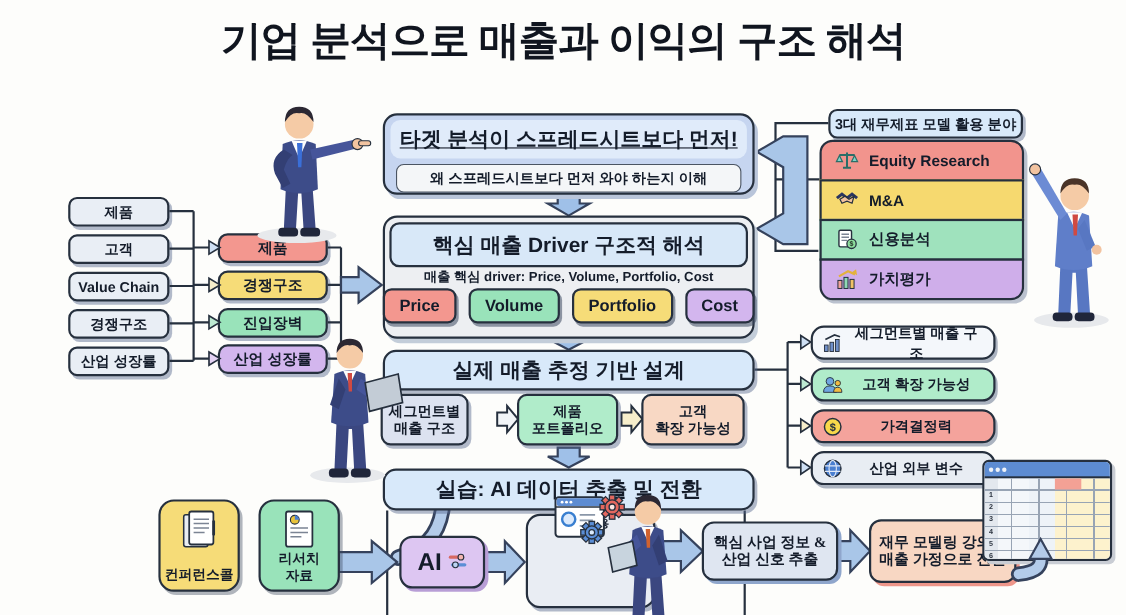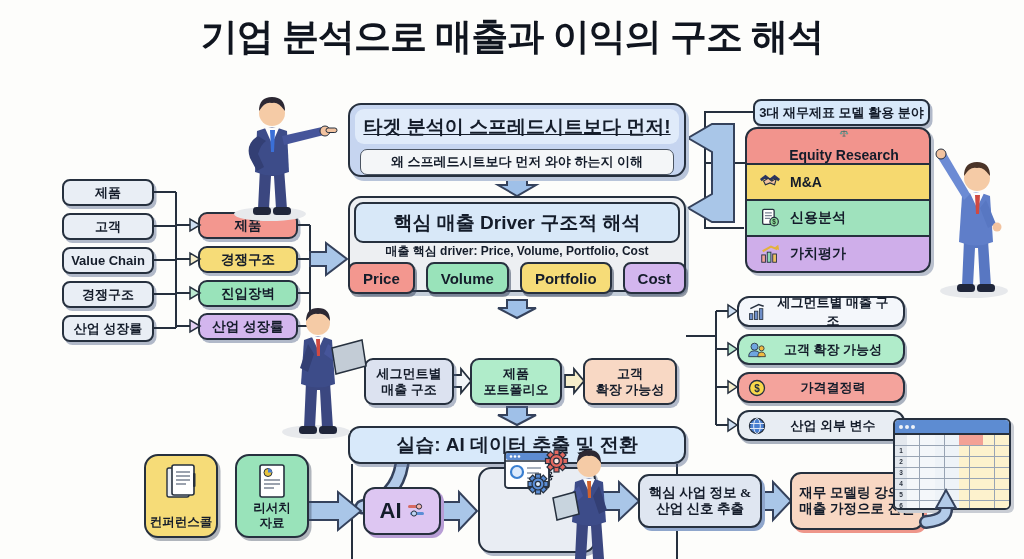--- a/index.html
+++ b/index.html
@@ -19,21 +19,21 @@
   .c-purple{background:#d3b6ee}.c-green2{background:#b0ecca}.c-peach{background:#f8d8c4}
   .c-lav{background:#dce2f0}
   
   .stepA{left:348px;top:103px;width:338px;height:74px;background:#c6d5f0;border:2.5px solid #26303e;
          border-radius:13px;box-shadow:3px 4px 0 #b9c5da;z-index:2;}
   .stepA-t{position:absolute;left:5px;right:5px;top:4px;height:35px;background:#e0ebfa;border-radius:9px;
            display:flex;align-items:center;justify-content:center;font-size:19px;font-weight:bold;text-decoration:underline;}
   .stepA-s{position:absolute;left:10px;right:10px;top:44px;height:24px;background:#f4f6f8;
            border:1.5px solid #4a5462;border-radius:7px;display:flex;align-items:center;
            justify-content:center;font-size:13px;font-weight:bold;}
-  .stepB{left:348px;top:196px;width:338px;height:96px;background:#edeff2;border:2.5px solid #26303e;
+  .stepB{left:348px;top:196px;width:338px;height:112px;background:#edeff2;border:2.5px solid #26303e;
          border-radius:13px;box-shadow:3px 4px 0 #c3cdd9;z-index:2;}
   .stepB-h{position:absolute;left:4px;right:4px;top:4px;height:37px;background:#d8e8f8;
            border:2px solid #26303e;border-radius:9px;display:flex;align-items:center;
            justify-content:center;font-size:19px;font-weight:bold;}
   .stepB-sub{position:absolute;left:0;right:0;top:45px;text-align:center;font-size:12px;font-weight:bold;}
   .chip-row{position:absolute;left:0;right:0;top:64px;display:flex;justify-content:center;gap:11px;}
   .chip{height:28px;border:2px solid #26303e;border-radius:8px;display:flex;align-items:center;
         justify-content:center;font-size:15px;font-weight:bold;padding:0 13px;
         box-shadow:2px 3px 0 rgba(60,72,96,.55);}
   .stepC{left:348px;top:318px;width:338px;height:37px;background:#d8e9fa;border:2.5px solid #26303e;
@@ -41,21 +41,21 @@
   .s3{top:358px;height:47px;border:2px solid #26303e;border-radius:9px;font-size:13px;z-index:2;}
   .stepD{left:348px;top:426px;width:338px;height:38px;background:#d8e9fa;border:2.5px solid #26303e;
          border-radius:12px;font-size:19px;z-index:2;}
   
   .appHeader{left:753px;top:99px;width:177px;height:27px;background:#d8e9fa;border-radius:8px;
              font-size:13px;z-index:2;}
   .appRows{left:745px;top:127px;width:186px;border-radius:12px;z-index:2;
            box-shadow:3px 3px 0 rgba(84,102,140,.4);}
   .appRow{height:34px;border:2px solid #26303e;display:flex;align-items:center;gap:9px;
           padding-left:12px;font-size:14px;font-weight:bold;margin-top:-2px;}
-  .appRow:first-child{border-radius:12px 12px 0 0;margin-top:0;flex-direction:column;}
+  .appRow:first-child{border-radius:12px 12px 0 0;margin-top:0;}
   .appRow:last-child{border-radius:0 0 12px 12px;}
   .app-salmon{background:#f2948d}.app-yellow{background:#f6d96f}
   .app-green{background:#9fe2bd}.app-purple{background:#cfaeea}
   
   .revRow{left:737px;width:168px;height:31px;border:2px solid #26303e;border-radius:12px;
           display:flex;align-items:center;gap:4px;padding:0 8px;font-size:13px;font-weight:bold;z-index:2;
           box-shadow:2px 3px 0 rgba(70,88,120,.45);}
   .revRow .lbl{flex:1;text-align:center;}
   .c-rowwhite{background:#f4f7fb}.c-rowgreen{background:#b0ecca}
   .c-rowsalmon{background:#f4a39c}.c-rowgray{background:#e8edf3}
@@ -159,21 +159,22 @@
     <div class="stepB-h">핵심 매출 Driver 구조적 해석</div>
     <div class="stepB-sub">매출 핵심 driver: Price, Volume, Portfolio, Cost</div>
     <div class="chip-row">
       <div class="chip c-salmon">Price</div>
       <div class="chip c-green">Volume</div>
       <div class="chip c-yellow">Portfolio</div>
       <div class="chip c-purple">Cost</div>
     </div>
   </div>
 
-  <div class="bx s3 ml c-lav" style="left:364px;width:90px">세그먼트별
+  <div class="bx stepC">실제 매출 추정 기반 설계</div>
+  <div class="bx s3 ml c-lav" style="left:346px;width:80px">세그먼트별
 매출 구조</div>
   <div class="bx s3 ml c-green2" style="left:470px;width:92px">제품
 포트폴리오</div>
   <div class="bx s3 ml c-peach" style="left:583px;width:94px">고객
 확장 가능성</div>
 
   <div class="bx stepD">실습: AI 데이터 추출 및 전환</div>
 
   <div class="bx appHeader">3대 재무제표 모델 활용 분야</div>
   <div class="abs appRows">

